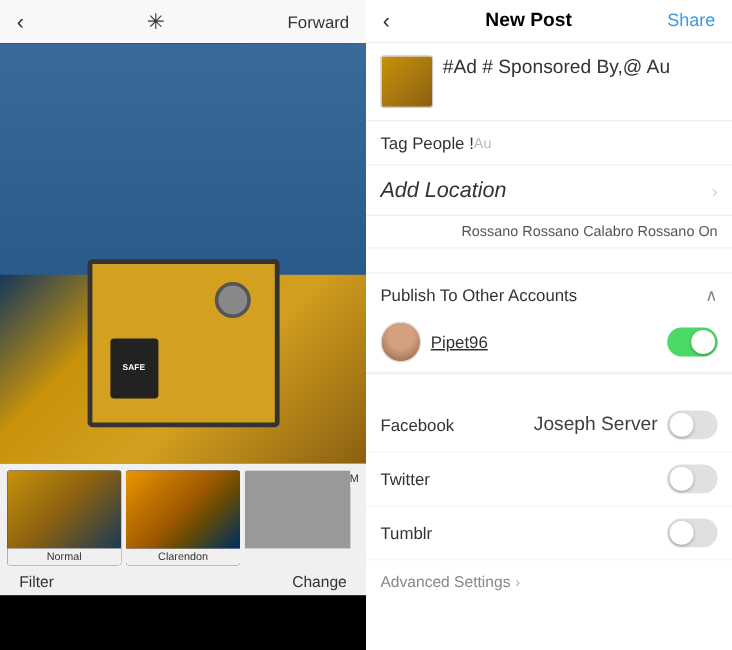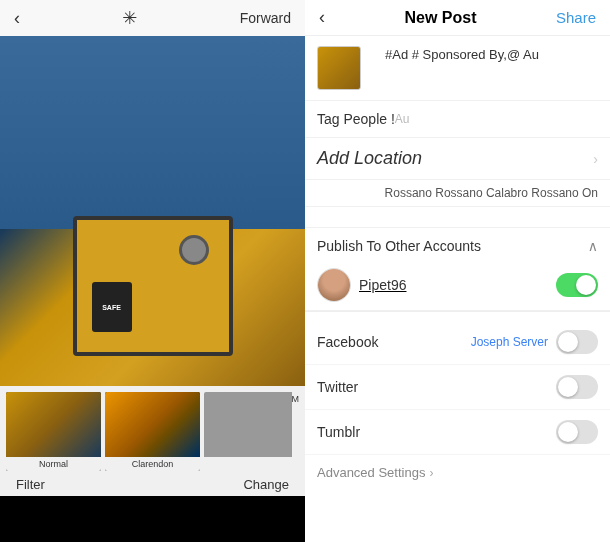--- a/index.html
+++ b/index.html
@@ -214,25 +214,24 @@
     .post-thumb {
       width: 44px;
       height: 44px;
       background: linear-gradient(135deg, #c8920a, #8a6010);
       border-radius: 3px;
       flex-shrink: 0;
       border: 1px solid #ccc;
     }
 
     .post-caption {
-      font-size: 13px;
+      font-size: 16px;
       color: #333;
       line-height: 1.4;
       flex: 1;
-      margin-left: 16px;
     }
     .post-caption .caption-text {
       color: #333;
     }
 
     .tag-row {
       display: flex;
       align-items: center;
       padding: 10px 12px;
       border-bottom: 1px solid #f0f0f0;
@@ -348,21 +347,21 @@
     }
     .toggle.on .toggle-knob {
       left: 20px;
     }
     .toggle.off .toggle-knob {
       left: 2px;
     }
 
     .social-section {
       border-top: 1px solid #eee;
-      padding-top: 8px;
+      padding-top: 20px;
     }
 
     .social-row {
       display: flex;
       align-items: center;
       justify-content: space-between;
       padding: 10px 12px;
       border-bottom: 1px solid #f5f5f5;
     }
 
@@ -371,22 +370,22 @@
       color: #333;
     }
 
     .social-right {
       display: flex;
       align-items: center;
       gap: 8px;
     }
 
     .social-account {
-      font-size: 12px;
-      color: #3b82f6;
+      font-size: 16px;
+      color: #404040;
     }
 
     .advanced-settings {
       padding: 10px 12px;
       display: flex;
       align-items: center;
       gap: 4px;
       cursor: pointer;
     }
     .advanced-settings-label {

